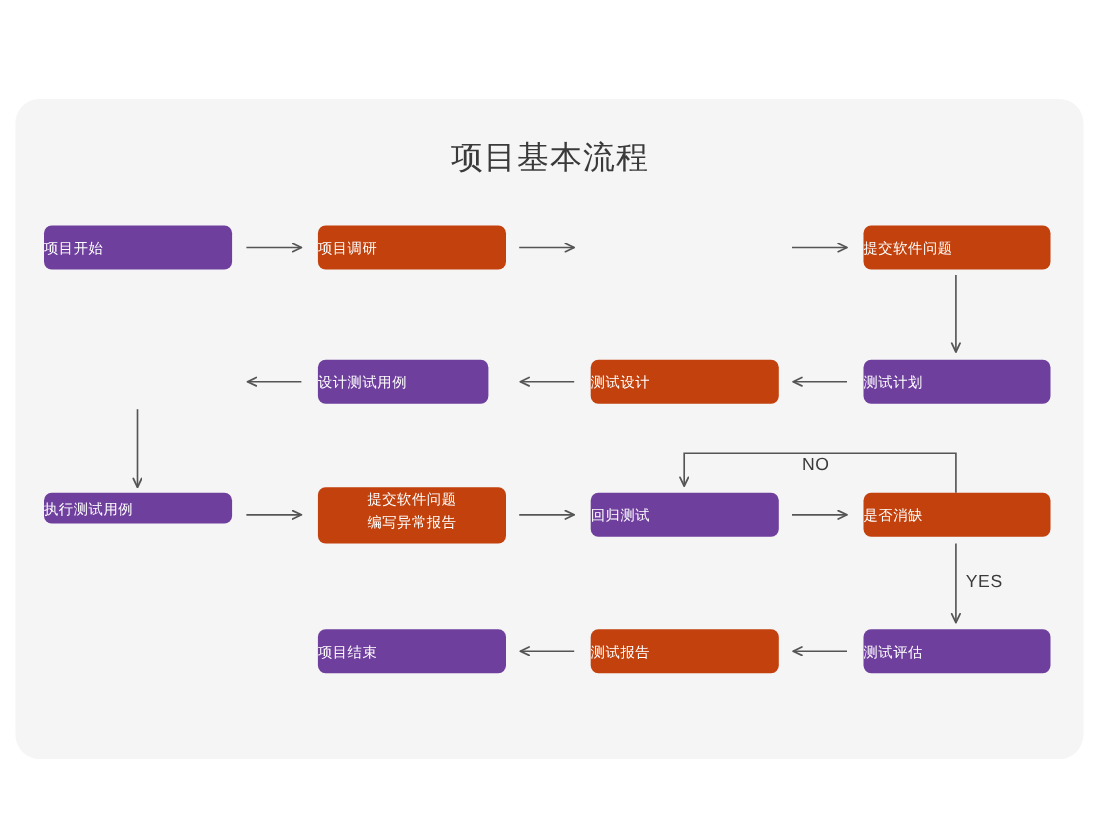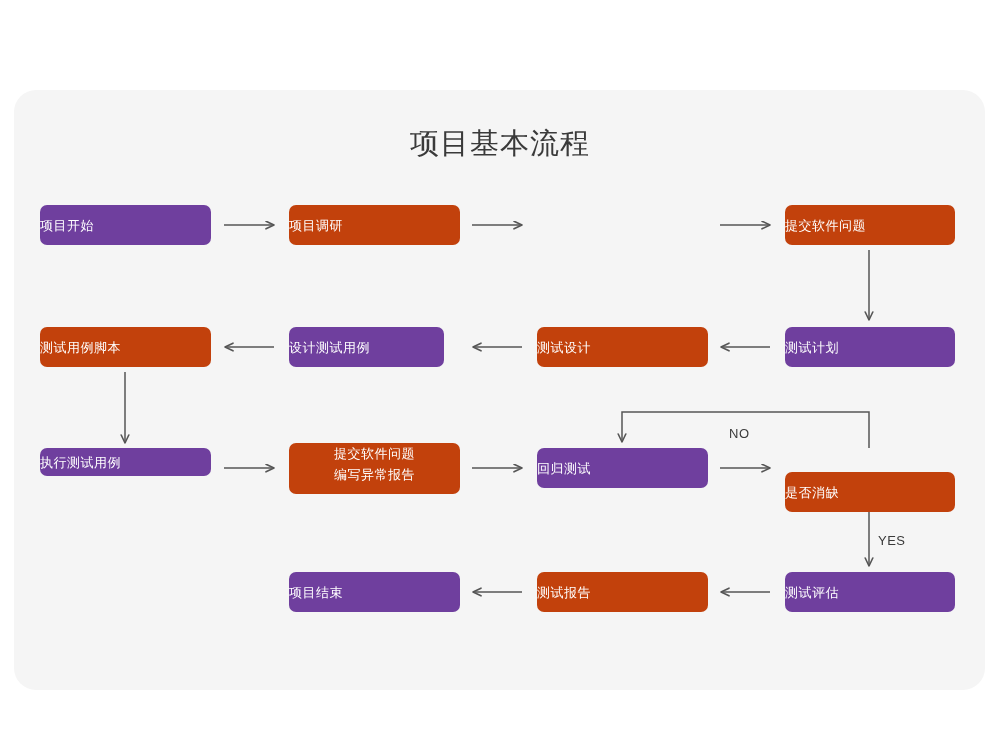--- a/index.html
+++ b/index.html
@@ -58,25 +58,24 @@
   
   #links {
     position: absolute;
     left: 0; top: 0;
     width: 1000px;
     height: 750px;
     pointer-events: none;
   }
   .edge-label {
     position: absolute;
-    font-size: 13px;
+    font-size: 16px;
     color: #3a3a3a;
     letter-spacing: 0.5px;
     user-select: none;
-    margin-top: 12px;
   }
 </style>
 </head>
 <body>
 
 <div id="canvas">
 
   <div id="card"></div>
 
   <div id="title">项目基本流程</div>
@@ -124,44 +123,41 @@
   <div class="node purple" style="left:40px;  top:205px; width:171px; height:40px;">
     <span class="lbl">项目开始</span>
   </div>
   <div class="node gray" style="left:289px; top:205px; width:171px; height:40px;">
     <span class="lbl">项目调研</span>
   </div>
   <div class="node gray" style="left:785px; top:205px; width:170px; height:40px;">
     <span class="lbl">提交软件问题</span>
   </div>
 
-  <div class="node gray" style="left:40px;  top:327px; width:171px; height:40px;">
-    <span class="lbl">测试用例脚本</span>
-  </div>
   <div class="node purple" style="left:289px; top:327px; width:155px; height:40px;">
     <span class="lbl">设计测试用例</span>
   </div>
   <div class="node purple" style="left:785px; top:327px; width:170px; height:40px;">
     <span class="lbl">测试计划</span>
   </div>
   <div class="node gray" style="left:537px; top:327px; width:171px; height:40px;">
     <span class="lbl">测试设计</span>
   </div>
 
   <div class="node purple" style="left:40px;  top:448px; width:171px; height:28px;">
     <span class="lbl">执行测试用例</span>
   </div>
   <div class="node gray" style="left:289px; top:443px; width:171px; height:51px; flex-direction:column;">
     <span class="lbl">提交软件问题</span>
     <span class="lbl">编写异常报告</span>
   </div>
   <div class="node purple" style="left:537px; top:448px; width:171px; height:40px;">
     <span class="lbl">回归测试</span>
   </div>
-  <div class="node gray" style="left:785px; top:448px; width:170px; height:40px;margin-top:24px;">
+  <div class="node gray" style="left:785px; top:448px; width:170px; height:40px;">
     <span class="lbl">是否消缺</span>
   </div>
 
   <div class="node purple" style="left:289px; top:572px; width:171px; height:40px;">
     <span class="lbl">项目结束</span>
   </div>
   <div class="node gray" style="left:537px; top:572px; width:171px; height:40px;">
     <span class="lbl">测试报告</span>
   </div>
   <div class="node purple" style="left:785px; top:572px; width:170px; height:40px;">

